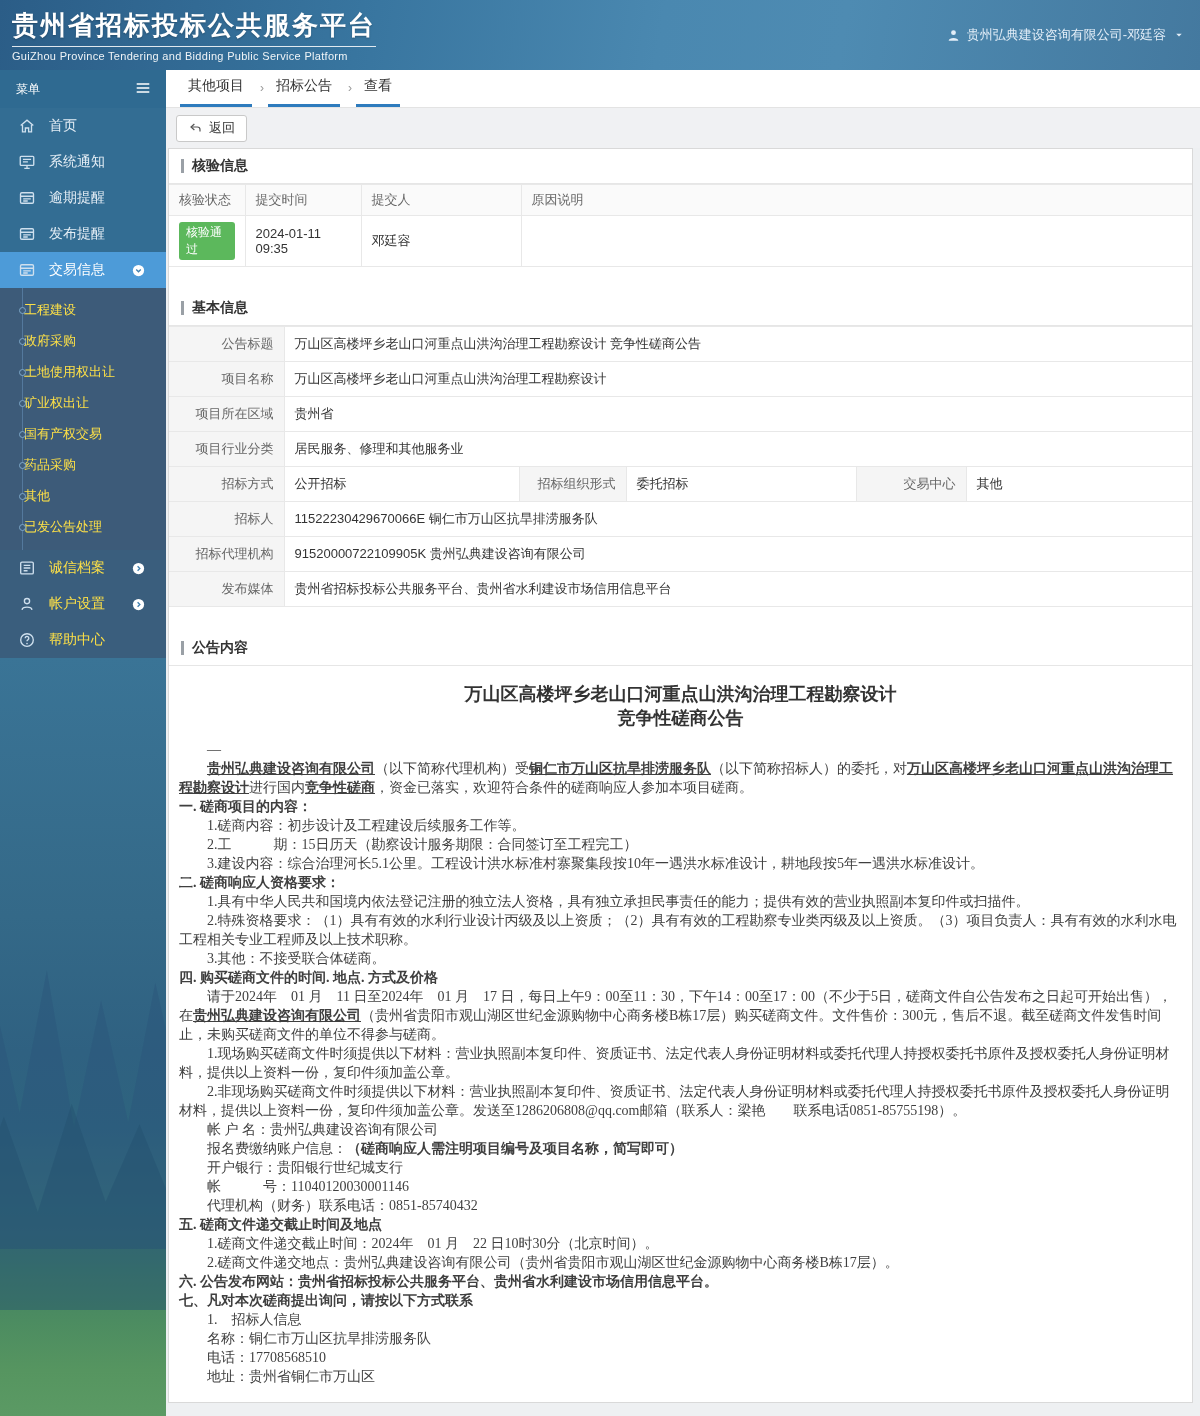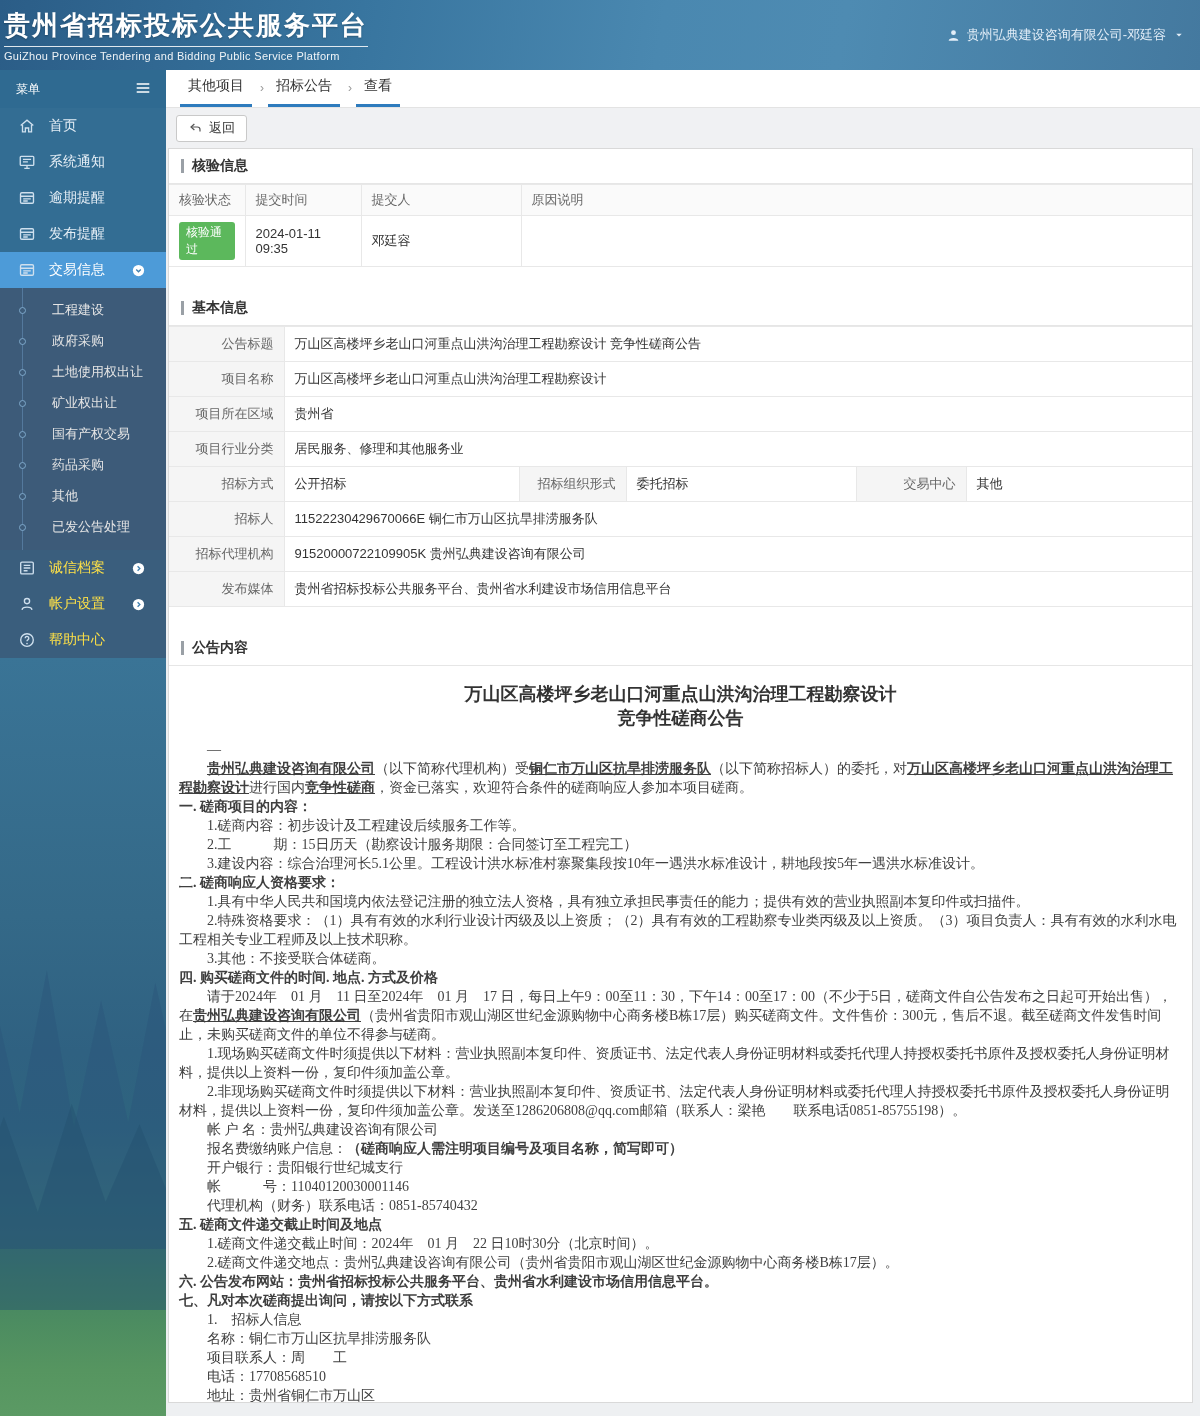--- a/index.html
+++ b/index.html
@@ -9,21 +9,21 @@
     font-family:"Liberation Sans","DejaVu Sans",sans-serif;
     background:#edeff1;
   }
   .page { position:relative; width:1200px; height:1416px; display:flex; flex-direction:column; }
 
   
   .top-header {
     height:70px; flex:0 0 70px; position:relative; color:#fff;
     background:linear-gradient(100deg,#2b5d87 0%,#38759f 30%,#4a88b0 55%,#4e8bb2 70%,#44799f 100%);
   }
-  .brand { position:absolute; left:4px; top:8px; }
+  .brand { position:absolute; left:12px; top:8px; }
   .brand-title {
     display:inline-block; font-size:26px; font-weight:bold; letter-spacing:2px;
     padding-bottom:3px; border-bottom:1px solid rgba(255,255,255,.85);
     text-shadow:0 1px 2px rgba(0,0,0,.25);
   }
   .brand-sub { font-size:11px; color:rgba(255,255,255,.92); margin-top:3px; letter-spacing:.3px; }
   .user-area {
     position:absolute; right:16px; top:26px; display:flex; align-items:center; gap:6px;
     font-size:13px; color:#e3eef8;
   }
@@ -44,22 +44,22 @@
     height:36px; display:flex; align-items:center; gap:13px; padding:0 20px 0 18px;
     color:#e4edf5; font-size:14px; cursor:pointer;
   }
   .nav-item .nav-icon { width:18px; height:18px; display:inline-flex; color:#cfe0ee; }
   .nav-item.active { background:#4d9bd8; color:#fff; }
   .nav-item .spacer { flex:1; }
   .expand-icon { width:15px; height:15px; display:inline-flex; }
   .submenu { background:#3d5b79; position:relative; padding:6px 0 8px; }
   .submenu::before { content:""; position:absolute; left:22px; top:0; bottom:0; border-left:1px solid #54799d; }
   .sub-item {
-    position:relative; height:31px; display:flex; align-items:center; padding-left:52px;
-    color:#e5e5e5; font-size:13px; cursor:pointer;
+    position:relative; height:31px; display:flex; align-items:center; padding-left:24px;
+    color:#fde047; font-size:13px; cursor:pointer;
   }
   .sub-item::before {
     content:""; position:absolute; left:19px; top:50%; margin-top:-3px;
     width:5px; height:5px; border:1px solid #7fa9cb; border-radius:50%; background:#3d5b79;
   }
   .menu-bottom { background:#3a5e7d; }
   .menu-bottom .nav-item { color:#fde047; }
   .scenery { flex:1; position:relative; overflow:hidden;
     background:linear-gradient(180deg,#3a7496 0%,#346988 34%,#2f6181 52%,#2e647e 62%,#3a7577 74%,#4a8a61 86%,#569560 94%,#5b9a64 100%);
   }
@@ -411,21 +411,20 @@
               <p><span>开户银行：贵阳银行世纪城支行</span></p>
               <p><span>帐　　　号：11040120030001146</span></p>
               <p><span>代理机构（财务）联系电话：0851-85740432</span></p>
               <p class="h"><span>五. 磋商文件递交截止时间及地点</span></p>
               <p><span>1.磋商文件递交截止时间：2024年　01 月　22 日10时30分（北京时间）。</span></p>
               <p><span>2.磋商文件递交地点：贵州弘典建设咨询有限公司（贵州省贵阳市观山湖区世纪金源购物中心商务楼B栋17层）。</span></p>
               <p class="h"><span>六. 公告发布网站：贵州省招标投标公共服务平台、贵州省水利建设市场信用信息平台。</span></p>
               <p class="h"><span>七、凡对本次磋商提出询问，请按以下方式联系</span></p>
               <p><span>1.　招标人信息</span></p>
               <p><span>名称：铜仁市万山区抗旱排涝服务队</span></p>
-              <p><span>项目联系人：周　　工</span></p>
               <p><span>电话：17708568510</span></p>
               <p><span>地址：贵州省铜仁市万山区</span></p>
             </div>
         </div>
 
       </div>
     </div>
   </div>
 </div>
 

